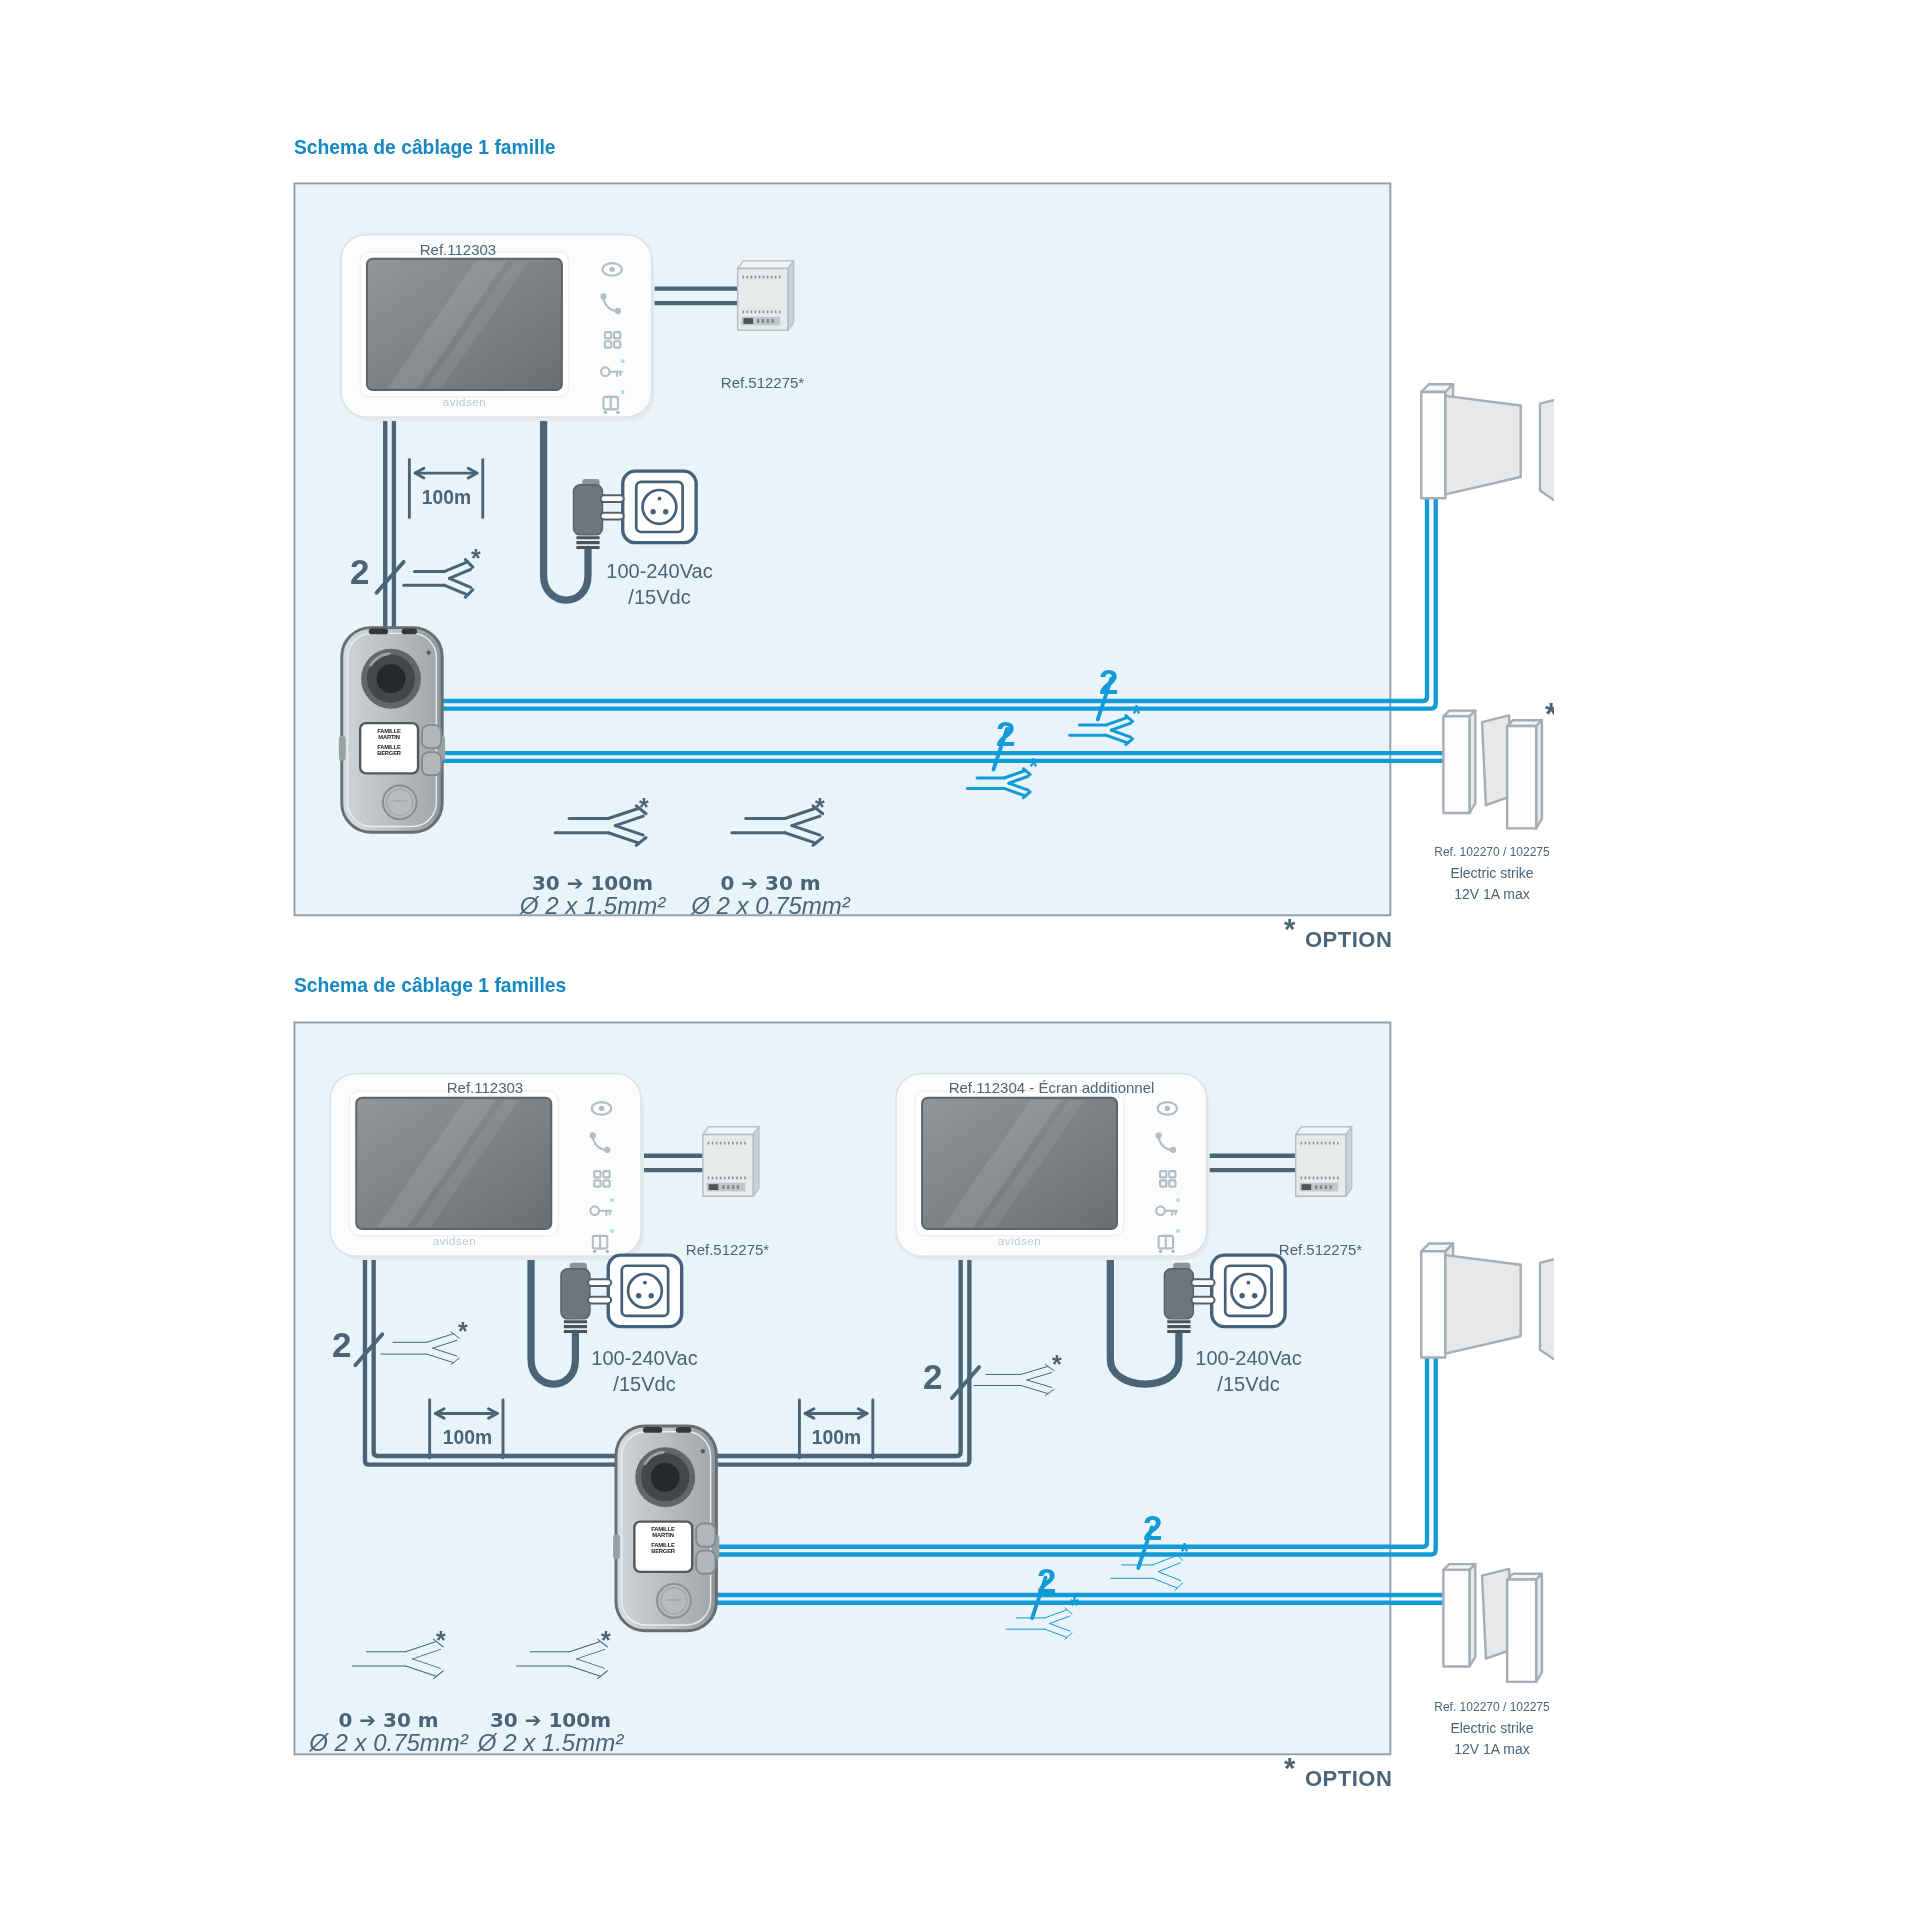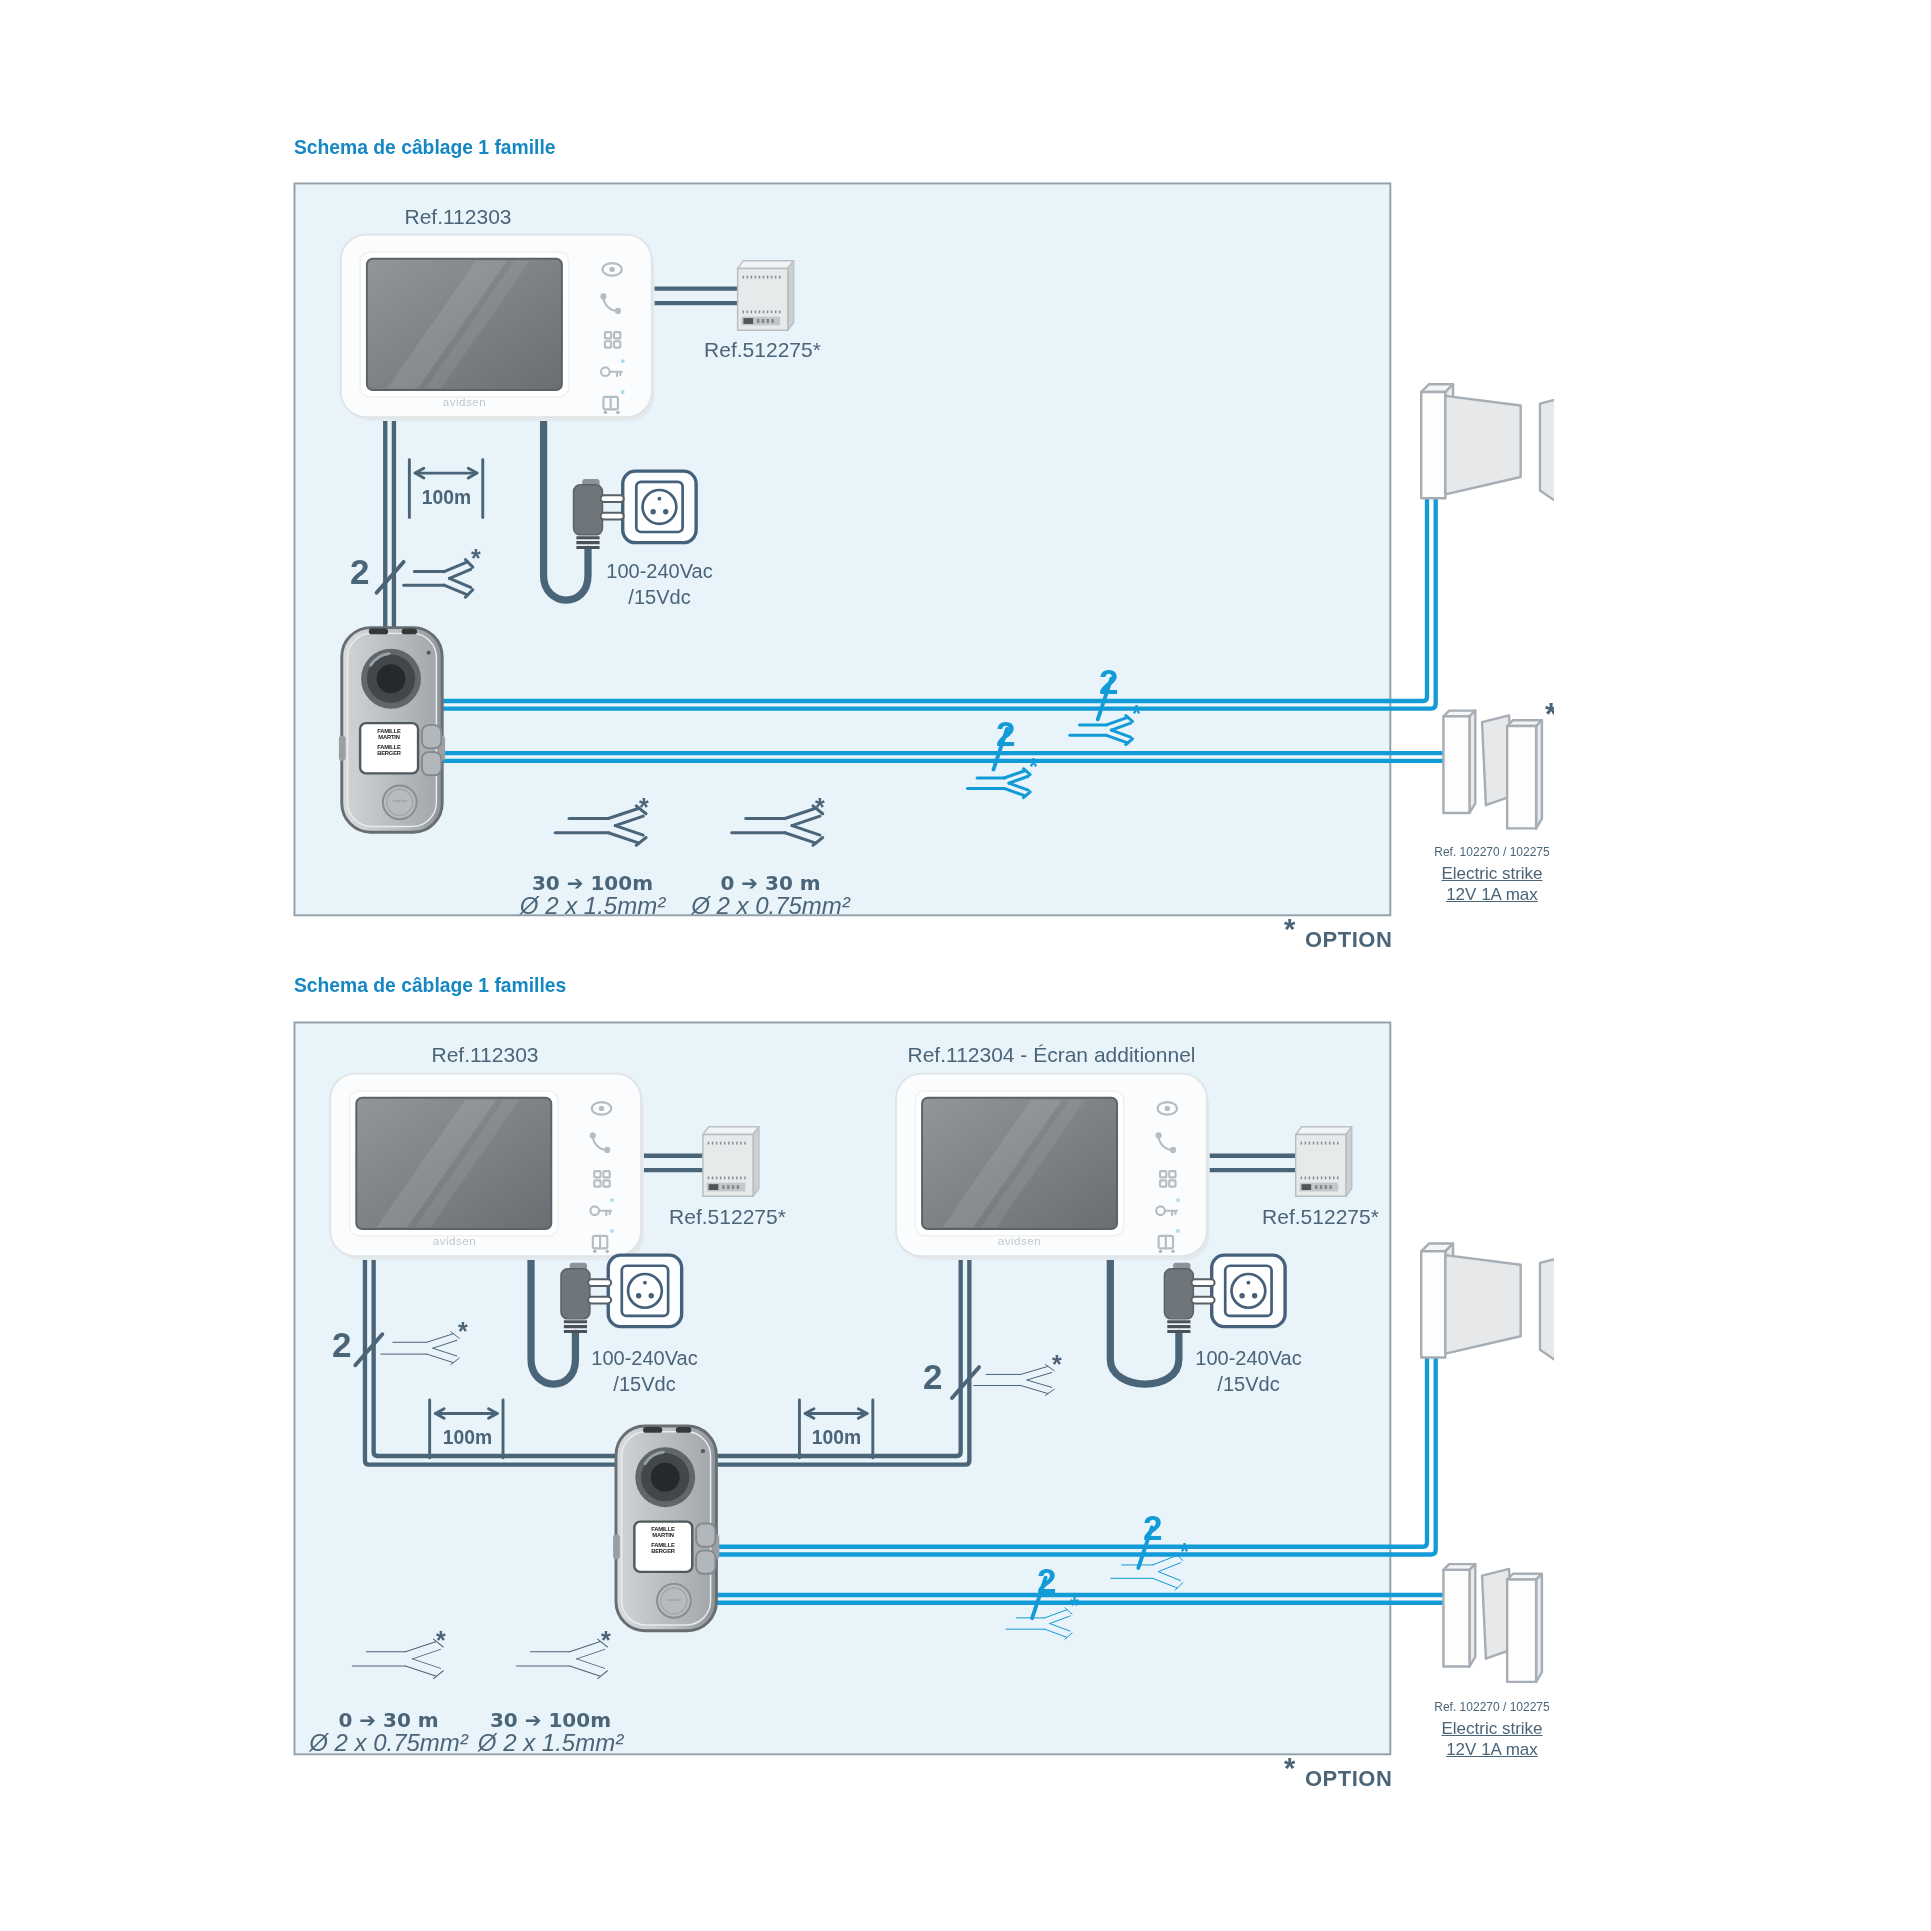--- a/index.html
+++ b/index.html
@@ -9,32 +9,32 @@
     --boxfill:#e9f3fa;
     --boxline:#94a0a8;
   }
   html,body{margin:0;padding:0;background:#ffffff;}
   #stage{position:relative;width:1554px;height:1931px;background:#fff;
          font-family:"Liberation Sans",sans-serif;color:var(--slate);overflow:hidden;}
   #gfx{position:absolute;left:0;top:0;}
   .t{position:absolute;white-space:pre;}
   .ctr{text-align:center;white-space:normal;}
   .title{font-size:19.3px;font-weight:bold;color:var(--title);}
-  .ref{font-size:21px;}
+  .ref{font-size:15px;margin-top:36px;}
   .num{font-size:35px;font-weight:bold;line-height:1;}
   .cyan{color:var(--cyan);}
   .ast{font-size:25px;font-weight:bold;line-height:1;}
   .astbig{font-size:31px;}
   .brand{font-size:11.6px;color:#c0c7cc;letter-spacing:0.5px;}
   .microbrand{font-size:4.3px;color:#8d9296;}
   .plate{font-size:5.8px;font-weight:bold;color:#17181a;line-height:1.12;letter-spacing:-0.2px;}
   .specrange{font-family:"DejaVu Sans","Liberation Sans",sans-serif;font-size:20px;font-weight:bold;line-height:22px;margin-top:20px;}
   .specsec{font-size:24px;line-height:23px;font-style:italic;}
   .strikeref{font-size:12px;line-height:21px;}
-  .strikeln{font-size:17px;line-height:21px;text-decoration:underline;}
+  .strikeln{font-size:14px;line-height:21px;}
   .power{font-size:20px;line-height:26px;}
   .dist{font-size:19.3px;font-weight:bold;}
   .opt{font-size:22px;font-weight:bold;letter-spacing:0.5px;}
 </style>
 </head>
 <body>
 
 <div id="stage">
 
 <svg id="gfx" width="1931" height="1931" viewBox="0 0 2000 2000">

